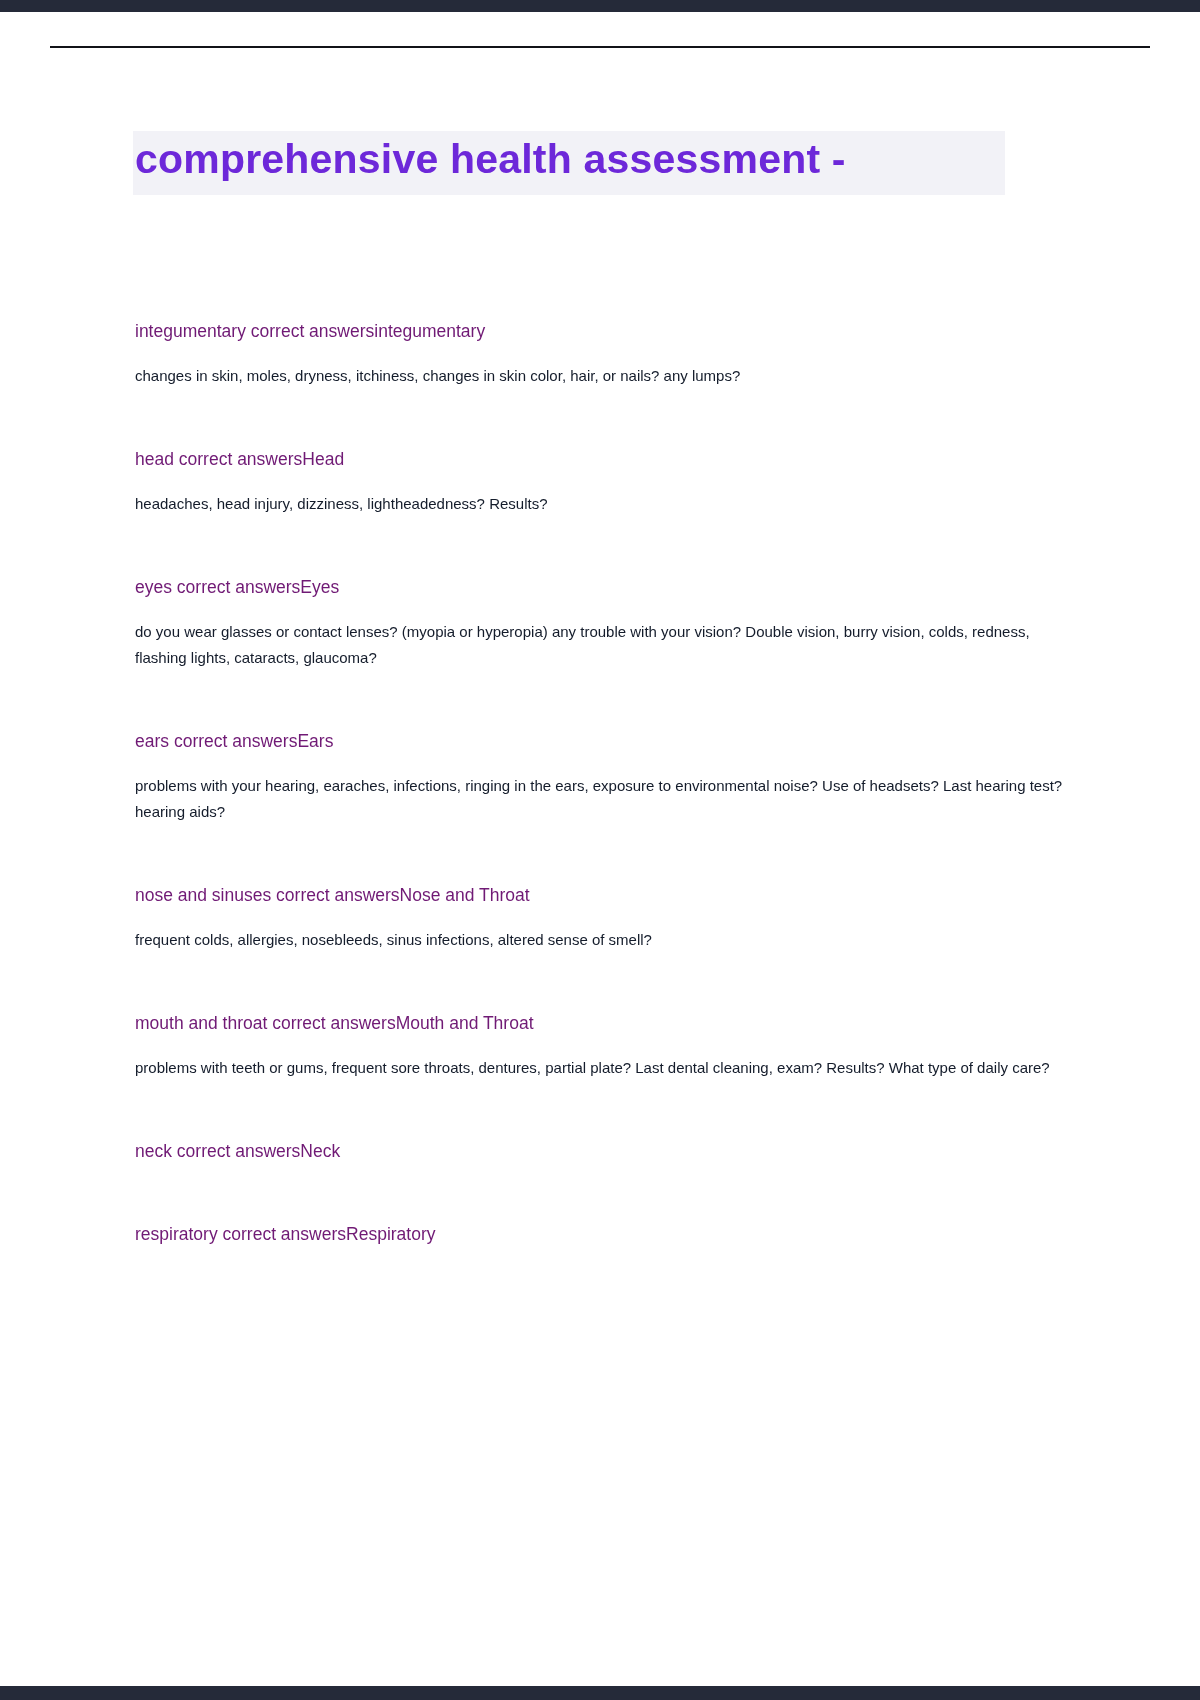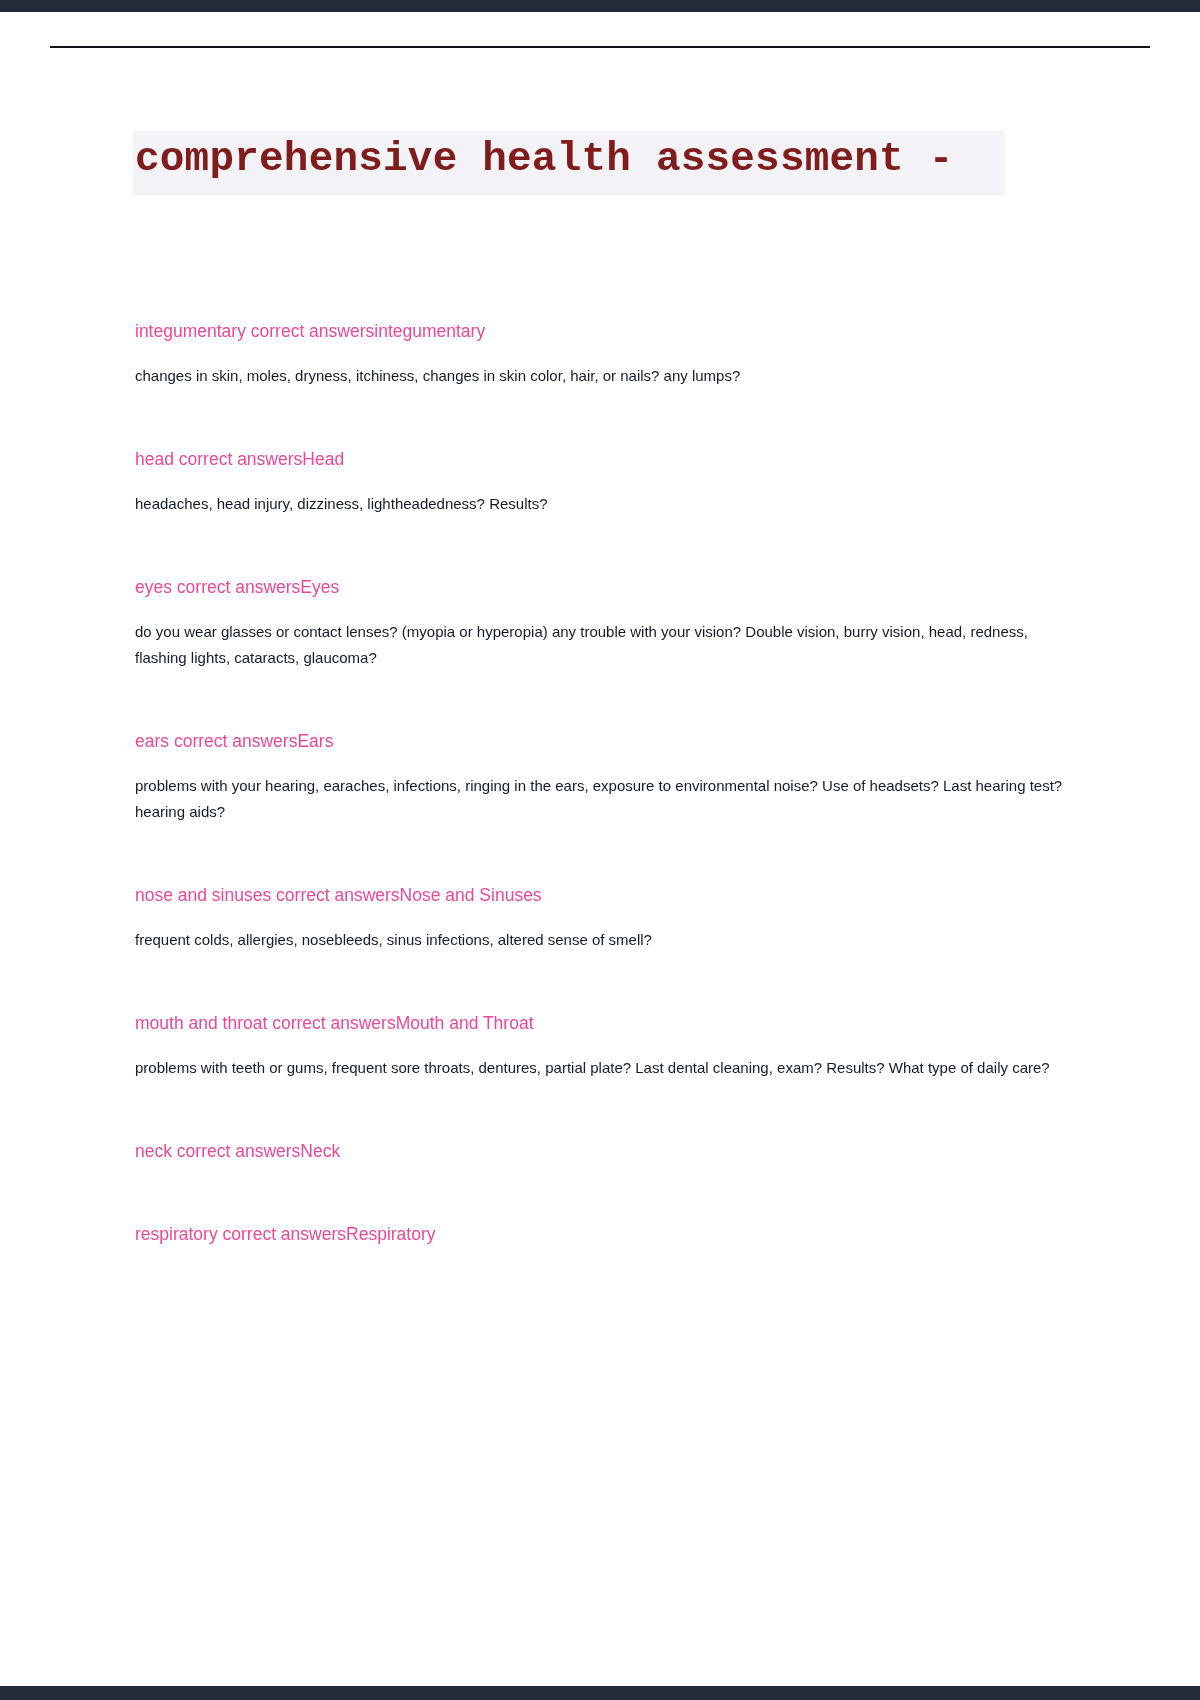--- a/index.html
+++ b/index.html
@@ -39,38 +39,37 @@
     width: 872px;
     background: #f2f2f7;
     padding: 2px 0 10px 2px;
     box-sizing: border-box;
   }
   .title-block h1 {
     margin: 0;
     font-size: 41px;
     line-height: 1.28;
     font-weight: bold;
-    color: #7f1d1d;
+    color: #6d28d9;
     letter-spacing: 0.2px;
-    font-family: Liberation Mono, monospace;
   }
   .content {
     position: absolute;
     top: 318px;
     left: 135px;
     width: 935px;
   }
   .qa-block {
     margin-bottom: 57px;
   }
   .qa-prompt {
     margin: 0 0 19px 0;
     font-size: 17.5px;
     line-height: 26px;
-    color: #ec4899;
+    color: #701a75;
   }
   .qa-detail {
     margin: 0;
     font-size: 15px;
     line-height: 26px;
     color: #141c2b;
   }
   .qa-detail:empty { display: none; }
 </style>
 </head>
@@ -94,30 +93,30 @@
       <p class="qa-detail">changes in skin, moles, dryness, itchiness, changes in skin color, hair, or nails? any lumps?</p>
     </div>
 
     <div class="qa-block">
       <p class="qa-prompt">head correct answersHead</p>
       <p class="qa-detail">headaches, head injury, dizziness, lightheadedness? Results?</p>
     </div>
 
     <div class="qa-block">
       <p class="qa-prompt">eyes correct answersEyes</p>
-      <p class="qa-detail">do you wear glasses or contact lenses? (myopia or hyperopia) any trouble with your vision? Double vision, burry vision, head, redness, flashing lights, cataracts, glaucoma?</p>
+      <p class="qa-detail">do you wear glasses or contact lenses? (myopia or hyperopia) any trouble with your vision? Double vision, burry vision, colds, redness, flashing lights, cataracts, glaucoma?</p>
     </div>
 
     <div class="qa-block">
       <p class="qa-prompt">ears correct answersEars</p>
       <p class="qa-detail">problems with your hearing, earaches, infections, ringing in the ears, exposure to environmental noise? Use of headsets? Last hearing test? hearing aids?</p>
     </div>
 
     <div class="qa-block">
-      <p class="qa-prompt">nose and sinuses correct answersNose and Sinuses</p>
+      <p class="qa-prompt">nose and sinuses correct answersNose and Throat</p>
       <p class="qa-detail">frequent colds, allergies, nosebleeds, sinus infections, altered sense of smell?</p>
     </div>
 
     <div class="qa-block">
       <p class="qa-prompt">mouth and throat correct answersMouth and Throat</p>
       <p class="qa-detail">problems with teeth or gums, frequent sore throats, dentures, partial plate? Last dental cleaning, exam? Results? What type of daily care?</p>
     </div>
 
     <div class="qa-block">
       <p class="qa-prompt">neck correct answersNeck</p>

